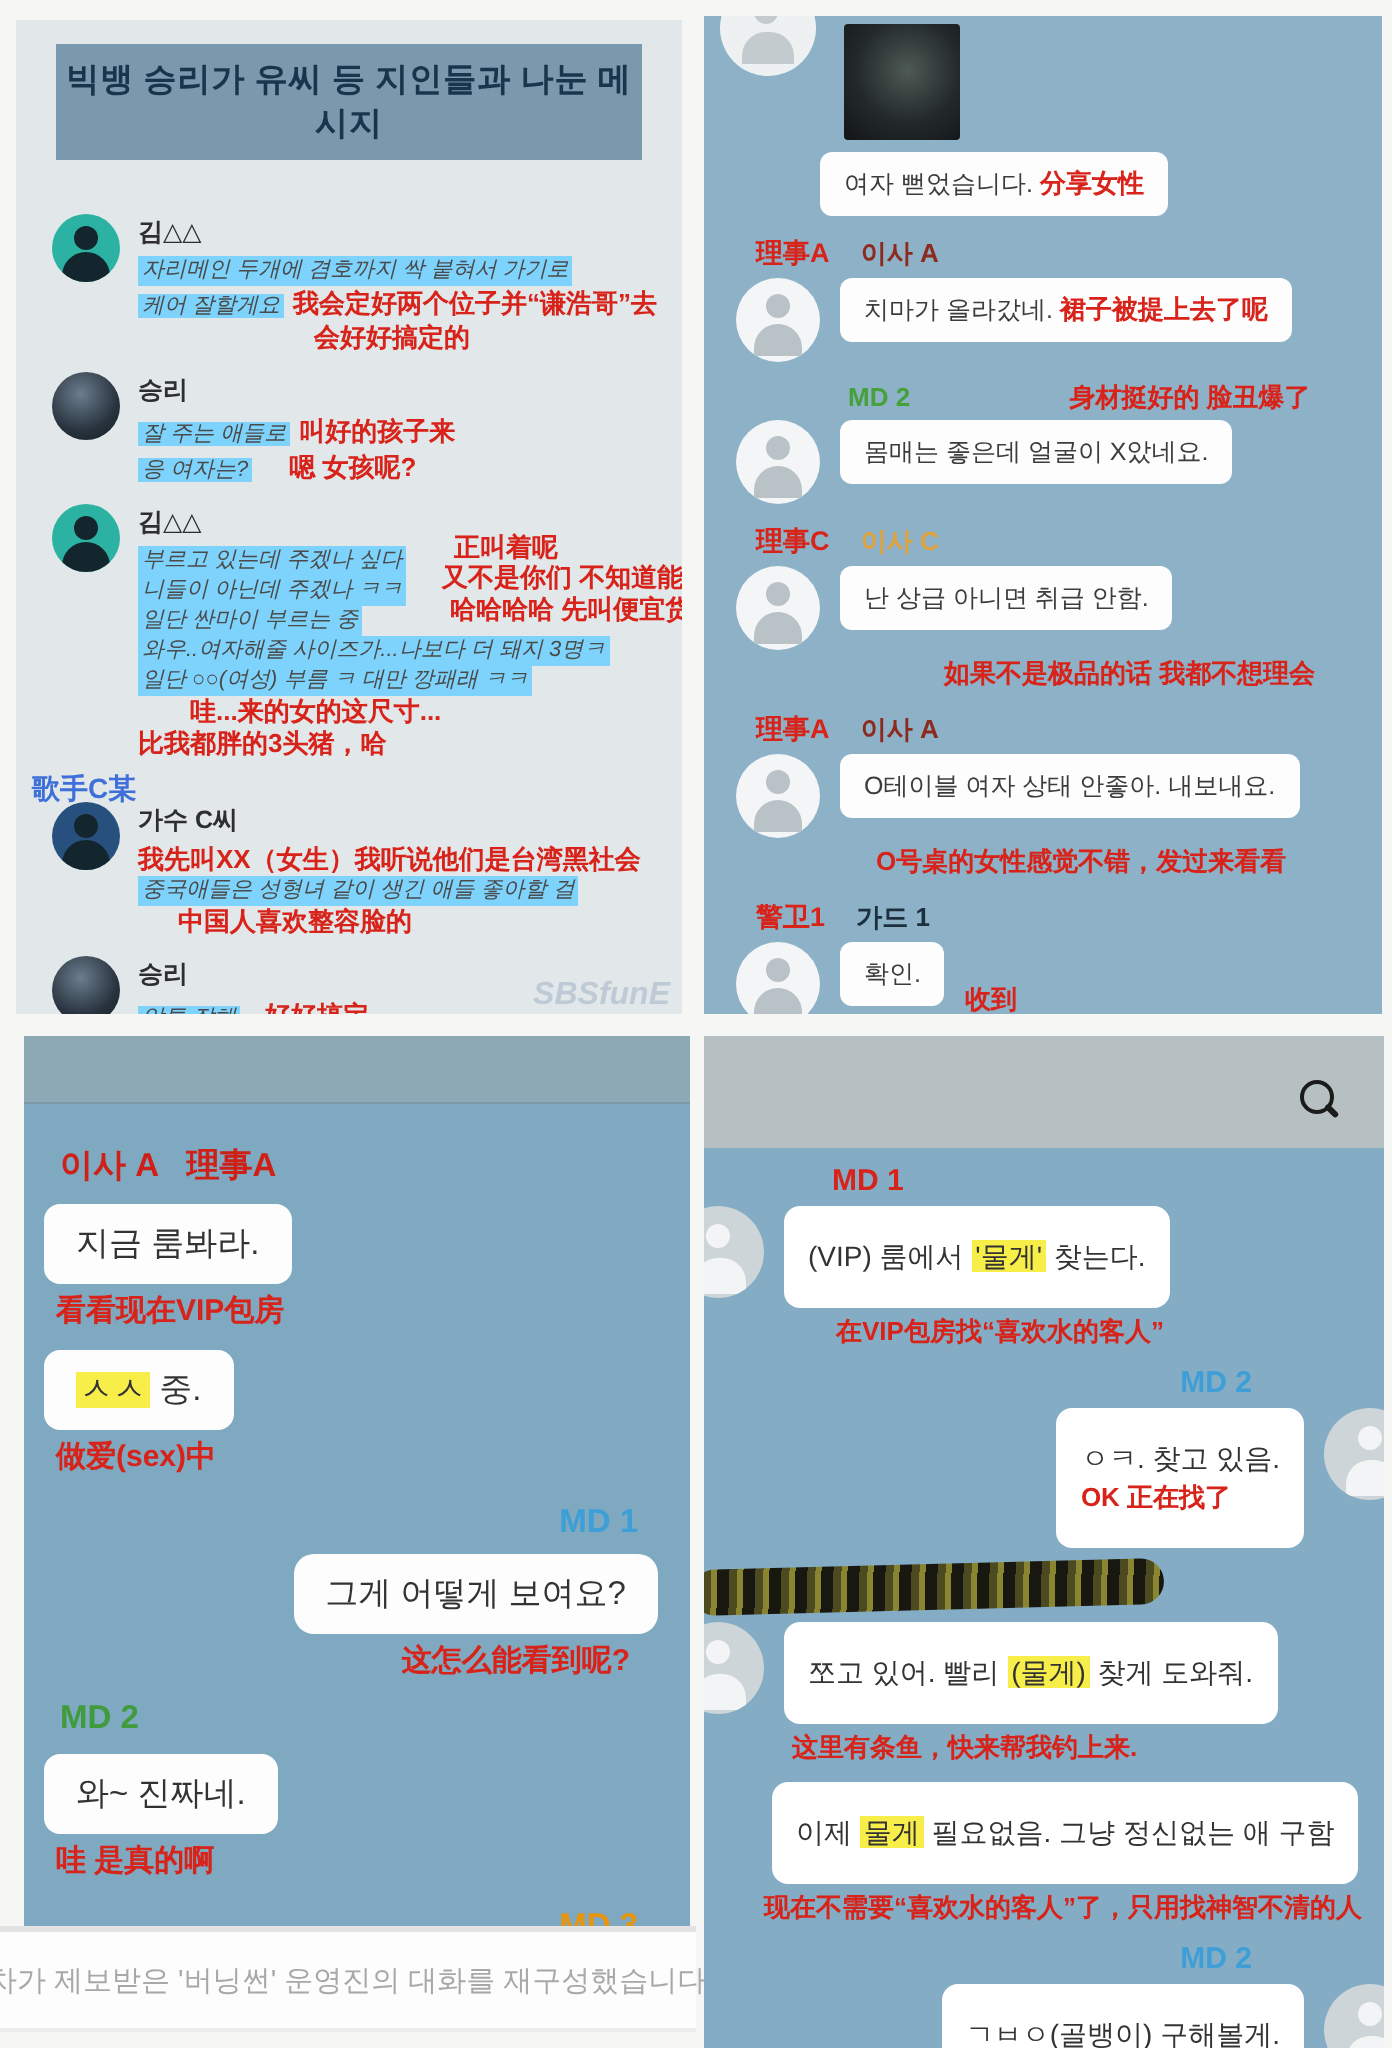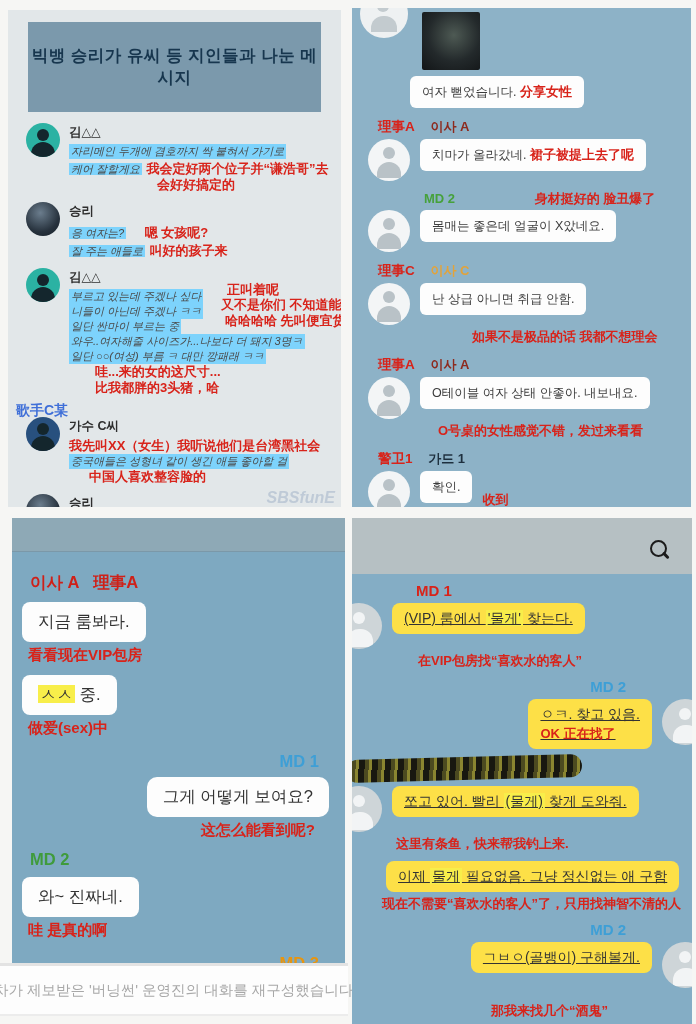--- a/index.html
+++ b/index.html
@@ -1,22 +1,22 @@
 <!DOCTYPE html>
 <html><head>
 <meta charset="utf-8">
 <style>
   html,body{margin:0;padding:0;}
   body{width:696px;height:1024px;position:relative;background:#f6f6f4;
        font-family:"Liberation Sans","DejaVu Sans",sans-serif;overflow:hidden;}
   .q{position:absolute;overflow:hidden;}
   
   #tl{left:8px;top:10px;width:333px;height:497px;background:#e2e7e9;}
-  .tl-header{margin:12px 20px 4px;background:#7b99ac;color:#17364e;font-weight:bold;
-             font-size:16.5px;text-align:center;padding:23px 0;letter-spacing:.5px;}
+  .tl-header{margin:12px 20px 20px;background:#7b99ac;color:#17364e;font-weight:bold;
+             font-size:16.5px;text-align:center;padding:7px 0;letter-spacing:.5px;font-family:Liberation Serif, serif;}
   .tl-msg{position:relative;display:flex;gap:9px;padding:7px 0 2px 18px;}
   .av{width:34px;height:34px;border-radius:50%;flex:none;position:relative;overflow:hidden;}
   .av-teal{background:#2bb2a3}
   .av-blue{background:#28507e}
   .av-photo{background:radial-gradient(circle at 42% 32%,#6b7d8d 0%,#27323d 62%,#151d26 100%);}
   .ph{position:absolute;top:6px;left:11px;width:12px;height:12px;border-radius:50%;background:#14262d;}
   .pb{position:absolute;top:19px;left:5px;width:24px;height:16px;border-radius:12px 12px 0 0;background:#14262d;}
   .tl-name{font-weight:bold;color:#2e2e2e;font-size:12.5px;margin:1px 0 3px;}
   .kr{font-size:11px;color:#4a4a4a;line-height:15px;background:#7dd3fc;padding:0 2px;width:fit-content;font-style:italic;}
   .red{color:#d8231a;font-weight:bold;}
@@ -69,22 +69,22 @@
   .sicon-handle{position:absolute;left:14px;top:14px;width:8px;height:2.5px;background:#1b1b1b;
                 transform:rotate(45deg);border-radius:2px;}
   .br-name-l{color:#d8231a;font-weight:bold;font-size:15px;margin:8px 0 4px 64px;}
   .br-name-r{color:#3e9fd6;font-weight:bold;font-size:15px;text-align:right;margin:6px 66px 4px 0;}
   .brrow{display:flex;gap:10px;align-items:flex-start;}
   .brrow.rev{flex-direction:row-reverse;}
   .av-br{width:46px;height:46px;border-radius:50%;background:#ced5d8;position:relative;overflow:hidden;flex:none;}
   .av-br .ph{background:#f2f4f5;top:9px;left:17px;}
   .av-br .pb{background:#f2f4f5;top:26px;left:11px;width:26px;height:18px;}
   .ml-cut{margin-left:-16px;}.mr-cut{margin-right:-16px;}
-  .br-bub{background:#fde047;border-radius:8px;padding:6px 12px;font-size:14px;color:#333;
-          width:fit-content;line-height:19px;text-decoration:underline;}
+  .br-bub{background:#ffffff;border-radius:8px;padding:16px 12px;font-size:14px;color:#333;
+          width:fit-content;line-height:19px;}
   .br-red{font-size:13px;margin:3px 0 8px 66px;white-space:nowrap;}
   .br-red-r{font-size:13px;text-align:right;margin:14px 70px 8px 0;}
   .scribble{margin:8px 0 6px -6px;width:236px;height:23px;border-radius:12px;transform:rotate(-1.5deg);
             background:repeating-linear-gradient(93deg,#181810 0 6px,#4c4a20 6px 10px,#8a8530 10px 13px);}
   
   #cap{position:absolute;left:0;top:963px;width:348px;height:48px;background:#fdfdfd;
        border-top:3px solid #e3e3e3;border-bottom:2px solid #ececec;display:flex;align-items:center;}
   #cap span{font-size:14.5px;color:#a8a8a8;white-space:nowrap;margin-left:-6px;}
 </style>
 </head>
@@ -104,44 +104,44 @@
       <div><span class="kr">케어 잘할게요</span>
            <span class="red r13">我会定好两个位子并“谦浩哥”去</span></div>
       <div class="red r13" style="margin-left:88px">会好好搞定的</div>
     </div>
   </div>
 
   <div class="tl-msg">
     <div class="av av-photo"></div>
     <div>
       <div class="tl-name">승리</div>
+      <div><span class="kr">잘 주는 애들로</span>
+           <span class="red r13">叫好的孩子来</span></div>
       <div><span class="kr">응 여자는?</span>
            <span class="red r13" style="margin-left:14px">嗯 女孩呢?</span></div>
-      <div><span class="kr">잘 주는 애들로</span>
-           <span class="red r13">叫好的孩子来</span></div>
     </div>
   </div>
 
   <div class="tl-msg">
     <div class="av av-teal">
         <div class="ph"></div>
         <div class="pb"></div>
       </div>
     <div style="position:relative">
       <div class="tl-name">김△△</div>
       <div class="abs red r13" style="left:158px;top:14px">正叫着呢</div>
       <div class="abs red r13" style="left:152px;top:29px">又不是你们 不知道能不能同意</div>
       <div class="abs red r13" style="left:156px;top:45px">哈哈哈哈  先叫便宜货</div>
       <div class="kr">부르고 있는데 주겠나 싶다</div>
       <div class="kr">니들이 아닌데 주겠나 ㅋㅋ</div>
       <div class="kr">일단 싼마이 부르는 중</div>
       <div class="kr">와우..여자해줄 사이즈가...나보다 더 돼지 3명ㅋ</div>
       <div class="kr">일단 ○○(여성) 부름 ㅋ 대만 깡패래 ㅋㅋ</div>
       <div class="red r13" style="margin-left:26px">哇...来的女的这尺寸...</div>
-      <div class="red r13" style="margin-left:26px">比我都胖的3头猪，哈</div>
+      <div class="red r13" style="">比我都胖的3头猪，哈</div>
     </div>
   </div>
 
   <div class="tl-msg" style="margin-top:12px">
     <span class="tl-side">歌手C某</span>
     <div class="av av-blue">
         <div class="ph"></div>
         <div class="pb"></div>
       </div>
     <div>

